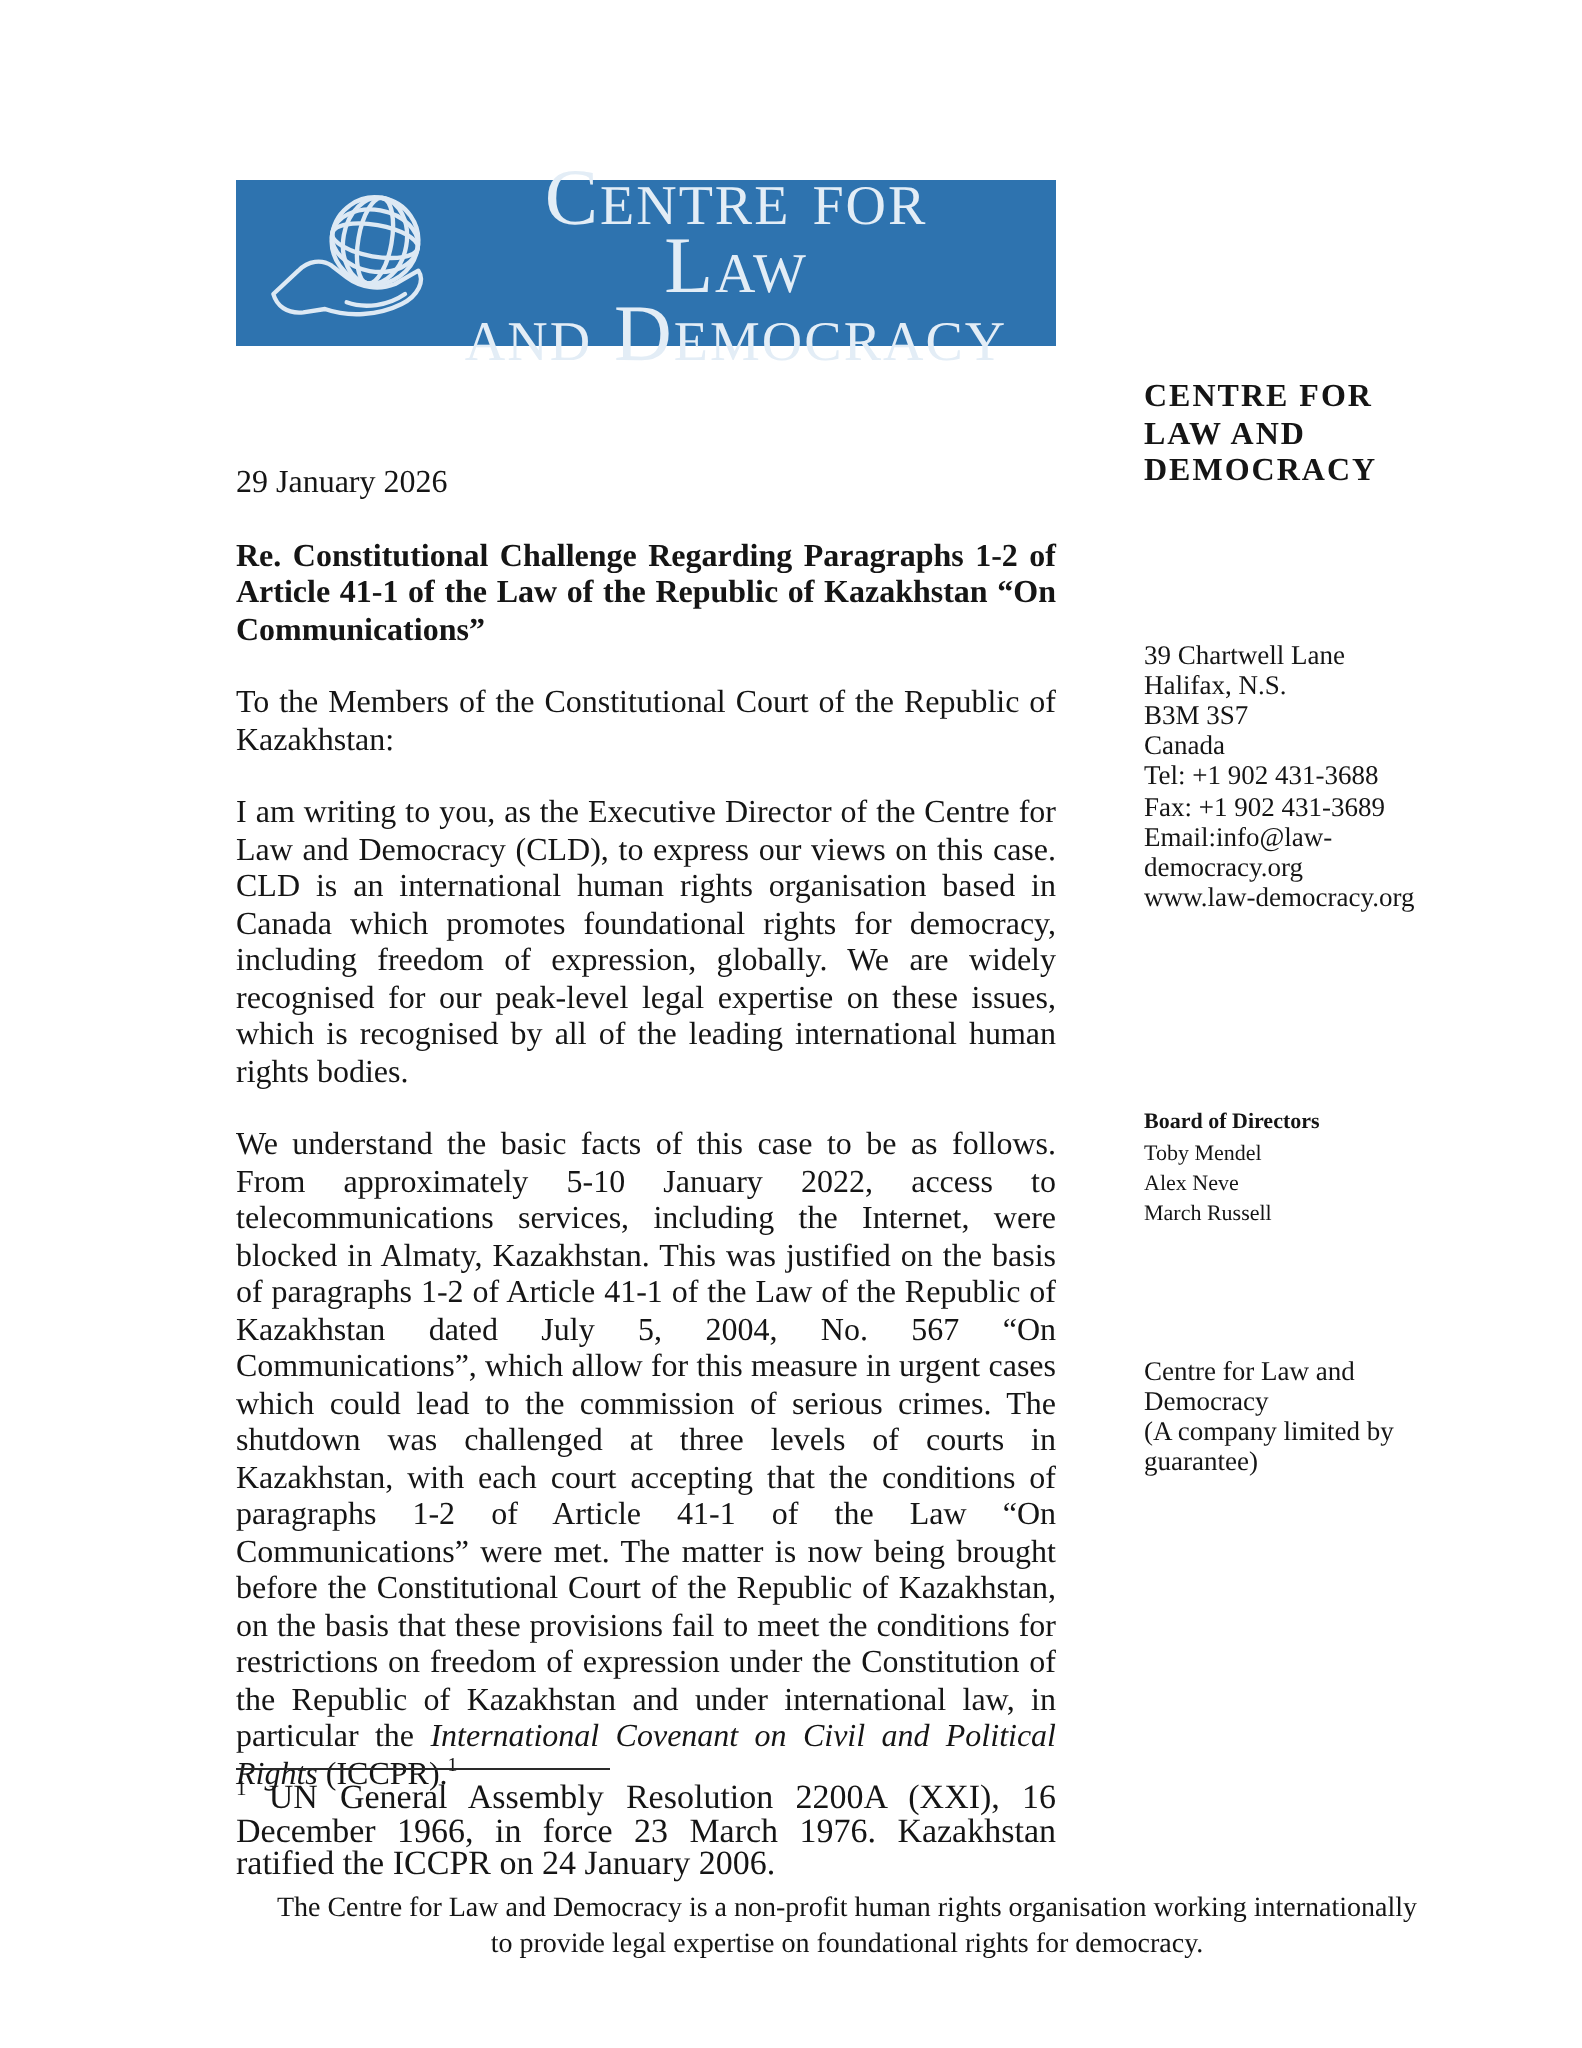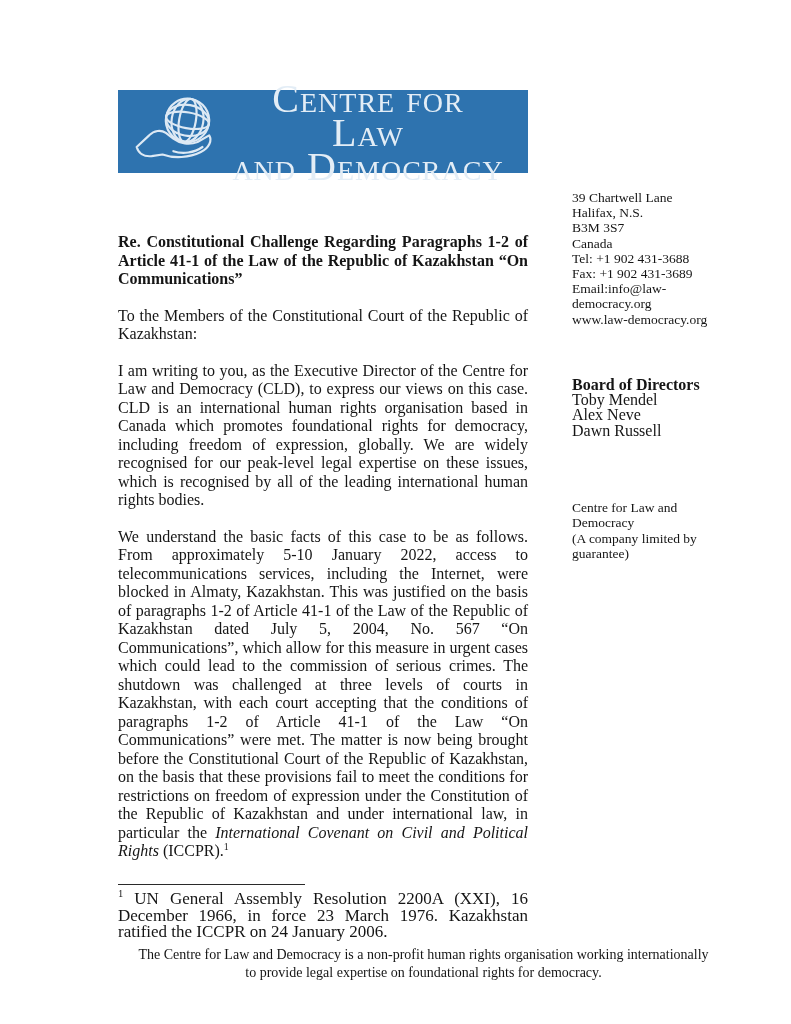--- a/index.html
+++ b/index.html
@@ -22,22 +22,22 @@
     font-variant:small-caps; color:#e3edf6;
     font-size:40px; line-height:34px; letter-spacing:1px;
     padding-right:24px; padding-top:2px;
   }
 
   
   .sidebar { position:absolute; left:572px; top:190px; width:138px; }
   .org-name {
     font-weight:bold; font-size:16px; line-height:18.5px; letter-spacing:1px;
   }
-  .address-block { font-size:13.5px; line-height:15.2px; }
-  .board-block { margin-top:50px; font-size:16px; line-height:15.3px; }
+  .address-block { margin-top:74px; font-size:13.5px; line-height:15.2px; }
+  .board-block { margin-top:98px; font-size:11px; line-height:15.3px; }
   .board-heading { font-weight:bold; }
   .company-note { margin-top:62px; font-size:13.5px; line-height:15.3px; }
 
   
   .letter-body {
     position:absolute; left:118px; top:233px; width:410px;
     font-size:16px; line-height:18.5px;
   }
   .date-line { margin:0 0 18px 0; }
   .subject-heading {
@@ -77,49 +77,55 @@
       <path d="M47,71 C58,75 72,73 82,66"></path>
     </svg>
   </span>
   <div class="logo-wordmark">
     <div>Centre for Law</div>
     <div>and Democracy</div>
   </div>
 </div>
 
 <div class="sidebar">
+  <div class="org-name">
+    <div>CENTRE FOR</div>
+    <div>LAW AND</div>
+    <div>DEMOCRACY</div>
+  </div>
 
   <div class="address-block">
     <div>39 Chartwell Lane</div>
     <div>Halifax, N.S.</div>
     <div>B3M 3S7</div>
     <div>Canada</div>
     <div>Tel: +1 902 431-3688</div>
     <div>Fax: +1 902 431-3689</div>
     <div>Email:info@law-</div>
     <div>democracy.org</div>
     <div>www.law-democracy.org</div>
   </div>
 
   <div class="board-block">
     <div class="board-heading">Board of Directors</div>
     <div>Toby Mendel</div>
     <div>Alex Neve</div>
-    <div>Dawn Russell</div>
+    <div>March Russell</div>
   </div>
 
   <div class="company-note">
     <div>Centre for Law and</div>
     <div>Democracy</div>
     <div>(A company limited by</div>
     <div>guarantee)</div>
   </div>
 </div>
 
 <div class="letter-body">
+  <p class="date-line">29 January 2026</p>
 
   <p class="subject-heading">Re. Constitutional Challenge Regarding Paragraphs 1-2 of Article 41-1 of the Law of the Republic of Kazakhstan “On Communications”</p>
 
   <p class="salutation">To the Members of the Constitutional Court of the Republic of Kazakhstan:</p>
 
   <p class="body-paragraph">I am writing to you, as the Executive Director of the Centre for Law and Democracy (CLD), to express our views on this case. CLD is an international human rights organisation based in Canada which promotes foundational rights for democracy, including freedom of expression, globally. We are widely recognised for our peak-level legal expertise on these issues, which is recognised by all of the leading international human rights bodies.</p>
 
   <p class="body-paragraph"><span>We understand the basic facts of this case to be as follows. From approximately 5-10 January 2022, access to telecommunications services, including the Internet, were blocked in Almaty, Kazakhstan. This was justified on the basis of paragraphs 1-2 of Article 41-1 of the Law of the Republic of Kazakhstan dated July 5, 2004, No. 567 “On Communications”, which allow for this measure in urgent cases which could lead to the commission of serious crimes. The shutdown was challenged at three levels of courts in Kazakhstan, with each court accepting that the conditions of paragraphs 1-2 of Article 41-1 of the Law “On Communications” were met. The matter is now being brought before the Constitutional Court of the Republic of Kazakhstan, on the basis that these provisions fail to meet the conditions for restrictions on freedom of expression under the Constitution of the Republic of Kazakhstan and under international law, in particular the </span><i>International Covenant on Civil and Political Rights</i><span> (ICCPR).</span><span class="fn-ref">1</span></p>
 </div>
 

